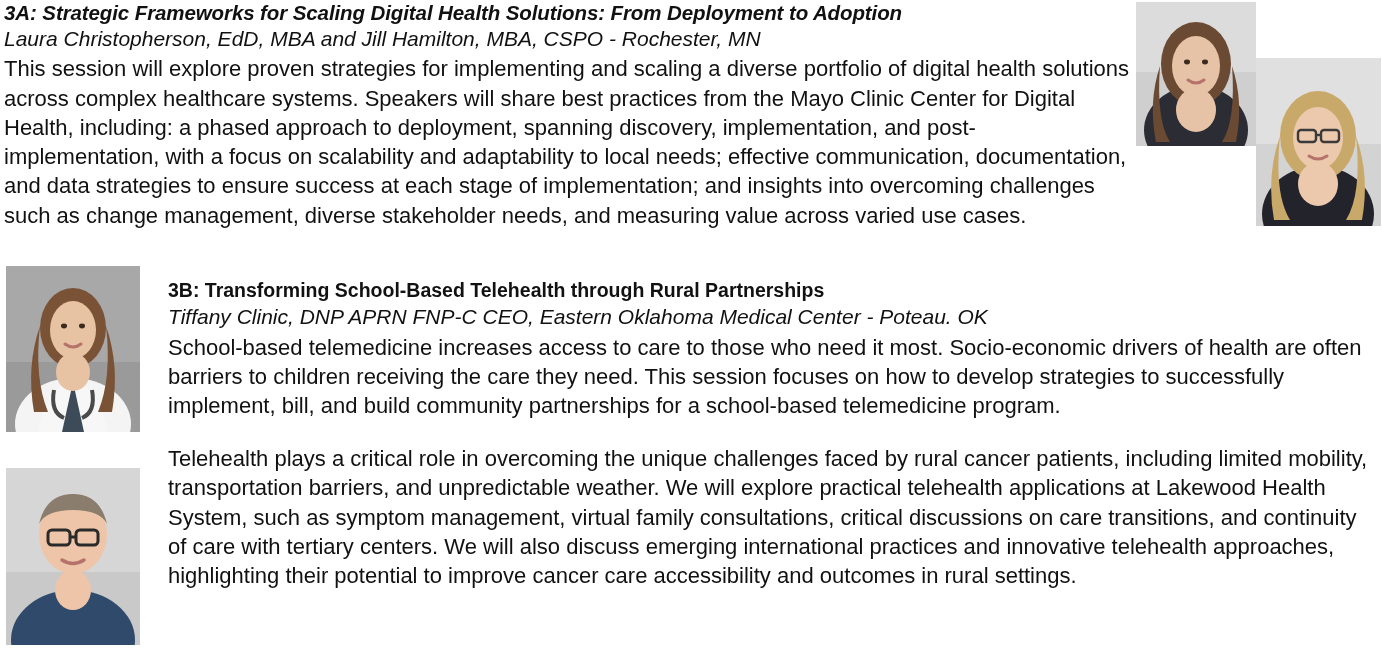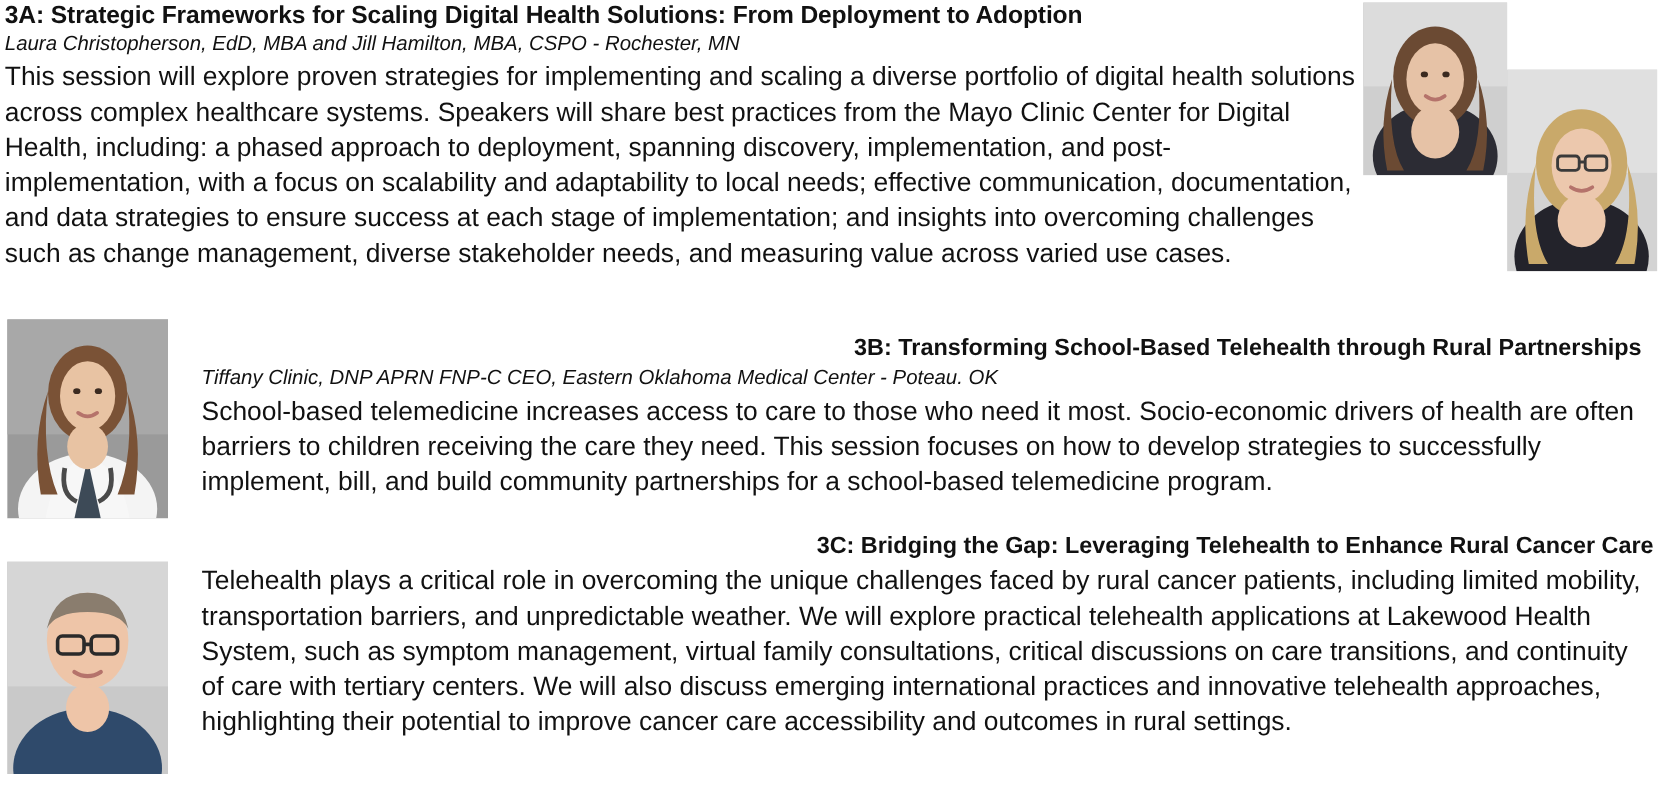--- a/index.html
+++ b/index.html
@@ -31,23 +31,24 @@
     width: 1130px;
     padding-left: 4px;
     box-sizing: border-box;
   }
   .title {
     font-size: 20.5px;
     font-weight: bold;
     line-height: 1.22;
     margin: 0 0 1px 0;
     letter-spacing: -0.1px;
+    font-style: italic;
   }
   .presenter {
-    font-size: 17px;
+    font-size: 21px;
     font-style: italic;
     line-height: 1.25;
     margin: 0 0 2px 0;
   }
   .body-text {
     font-size: 22px;
     line-height: 1.33;
     margin: 0;
   }
 
@@ -99,21 +100,20 @@
     position: absolute;
     left: 168px;
     top: 13px;
     width: 1200px;
   }
   .title-b {
     font-size: 19.5px;
     font-weight: bold;
     line-height: 1.2;
     margin: 0 0 2px 0;
-    text-align: right;
   }
 
   
   .session-3c {
     position: absolute;
     left: 0;
     top: 444px;
     width: 1382px;
   }
   .s3c-photo {
@@ -213,18 +213,17 @@
         <ellipse cx="67" cy="66" rx="34" ry="40" fill="#eec5a8"></ellipse>
         <path d="M33 56 Q40 26 67 26 Q94 26 101 56 Q94 42 67 42 Q40 42 33 56 Z" fill="#8a7d6e"></path>
         <ellipse cx="67" cy="122" rx="18" ry="20" fill="#eec5a8"></ellipse>
         <rect x="42" y="62" width="22" height="15" rx="4" fill="none" stroke="#2a2a2a" stroke-width="3"></rect>
         <rect x="70" y="62" width="22" height="15" rx="4" fill="none" stroke="#2a2a2a" stroke-width="3"></rect>
         <line x1="64" y1="69" x2="70" y2="69" stroke="#2a2a2a" stroke-width="3"></line>
         <path d="M56 92 Q67 99 78 92" stroke="#b5736b" stroke-width="3.5" fill="none" stroke-linecap="round"></path>
       </svg>
     </div>
     <div class="s3c-text">
-      <h2 class="title-b">3C: Bridging the Gap: Leveraging Telehealth to Enhance Rural Cancer Care</h2>
       <p class="body-text">Telehealth plays a critical role in overcoming the unique challenges faced by rural cancer patients, including limited mobility, transportation barriers, and unpredictable weather. We will explore practical telehealth applications at Lakewood Health System, such as symptom management, virtual family consultations, critical discussions on care transitions, and continuity of care with tertiary centers. We will also discuss emerging international practices and innovative telehealth approaches, highlighting their potential to improve cancer care accessibility and outcomes in rural settings.</p>
     </div>
   </section>
 
 </div>
 
 </body></html>

